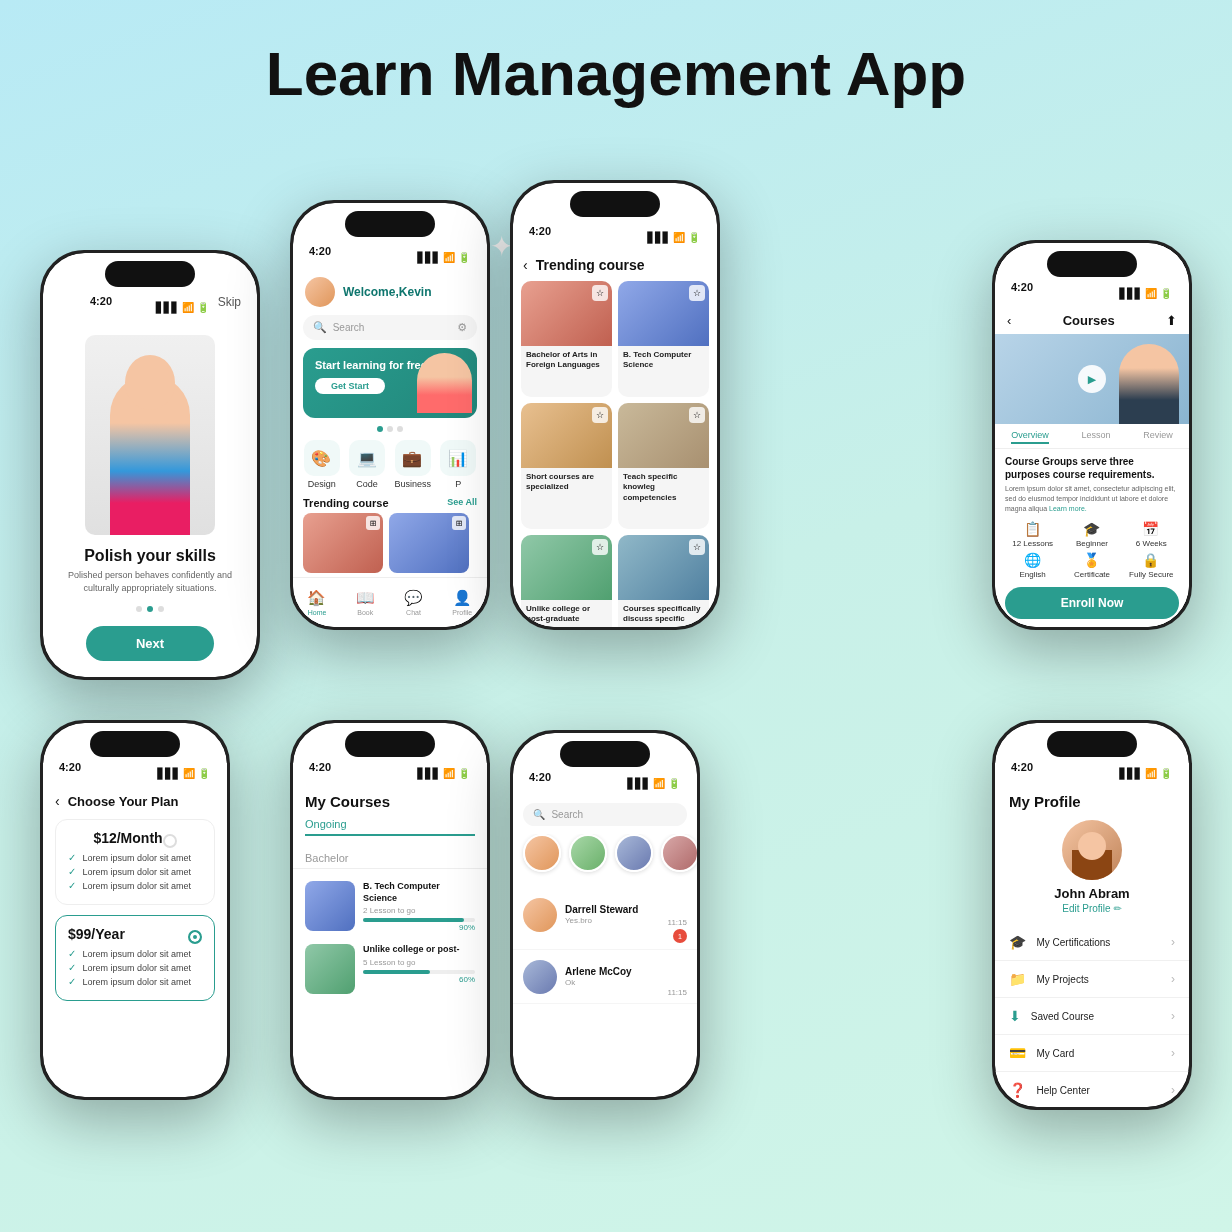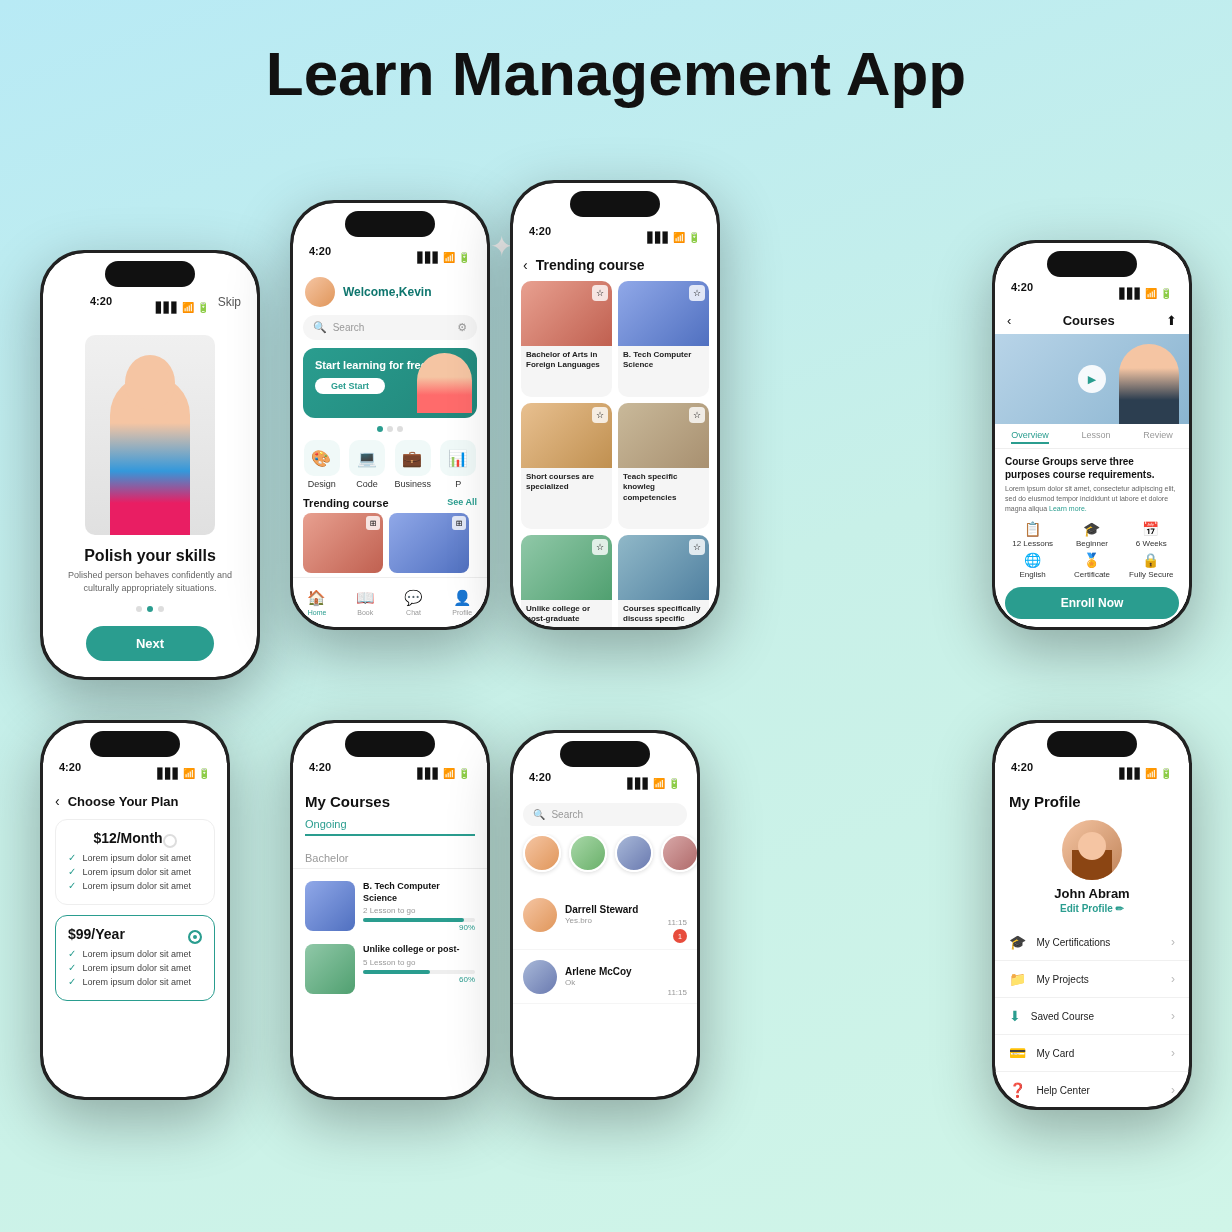--- a/index.html
+++ b/index.html
@@ -693,21 +693,21 @@
       content: '';
       position: absolute;
       top: 12px;
       left: 50%;
       transform: translateX(-50%);
       width: 28px; height: 28px;
       background: #f5c5a3;
       border-radius: 50%;
     }
     .ph8-name { font-size: 13px; font-weight: 700; color: #111; }
-    .ph8-edit { font-size: 10px; color: #555; margin-top: 2px; font-weight: bold; }
+    .ph8-edit { font-size: 10px; color: #555; margin-top: 2px; }
     .ph8-edit span { color: #2a9d8f; }
     .ph8-menu-item {
       display: flex;
       align-items: center;
       gap: 10px;
       padding: 10px 14px;
       border-bottom: 0.5px solid #f0f0f0;
     }
     .ph8-menu-icon { font-size: 14px; color: #2a9d8f; }
     .ph8-menu-label { font-size: 10px; color: #222; flex: 1; }

